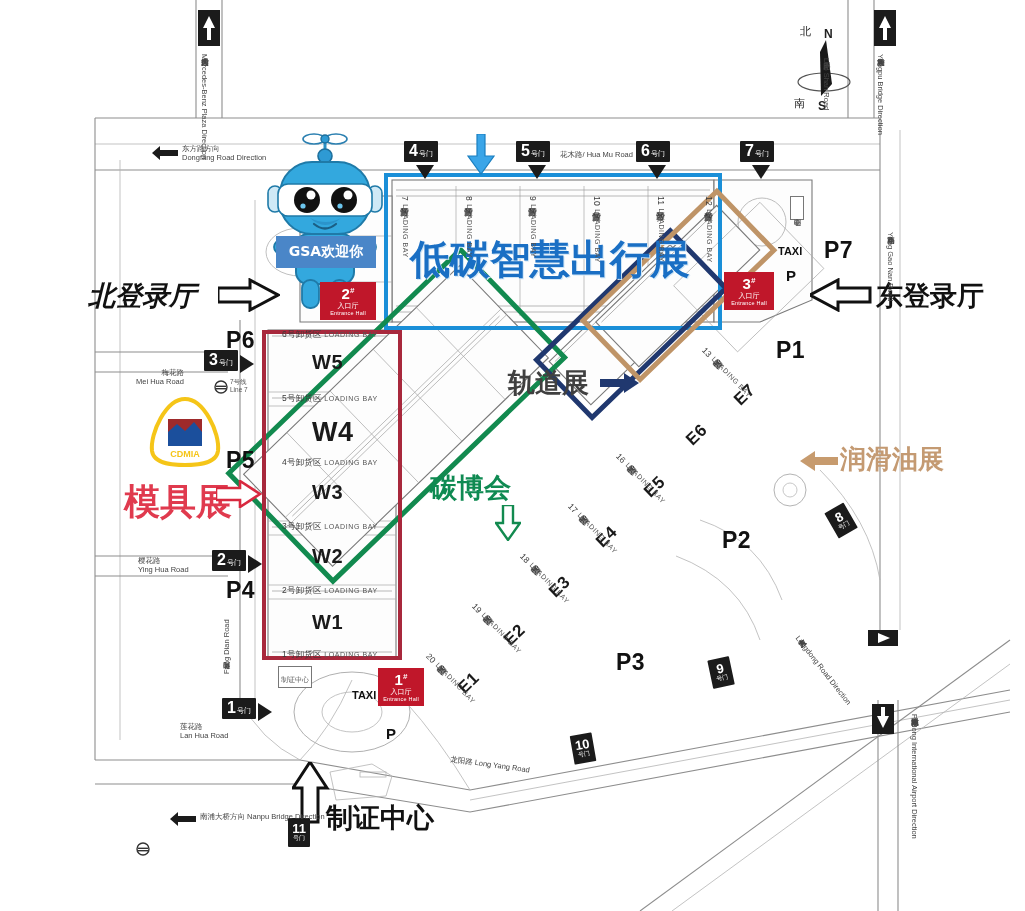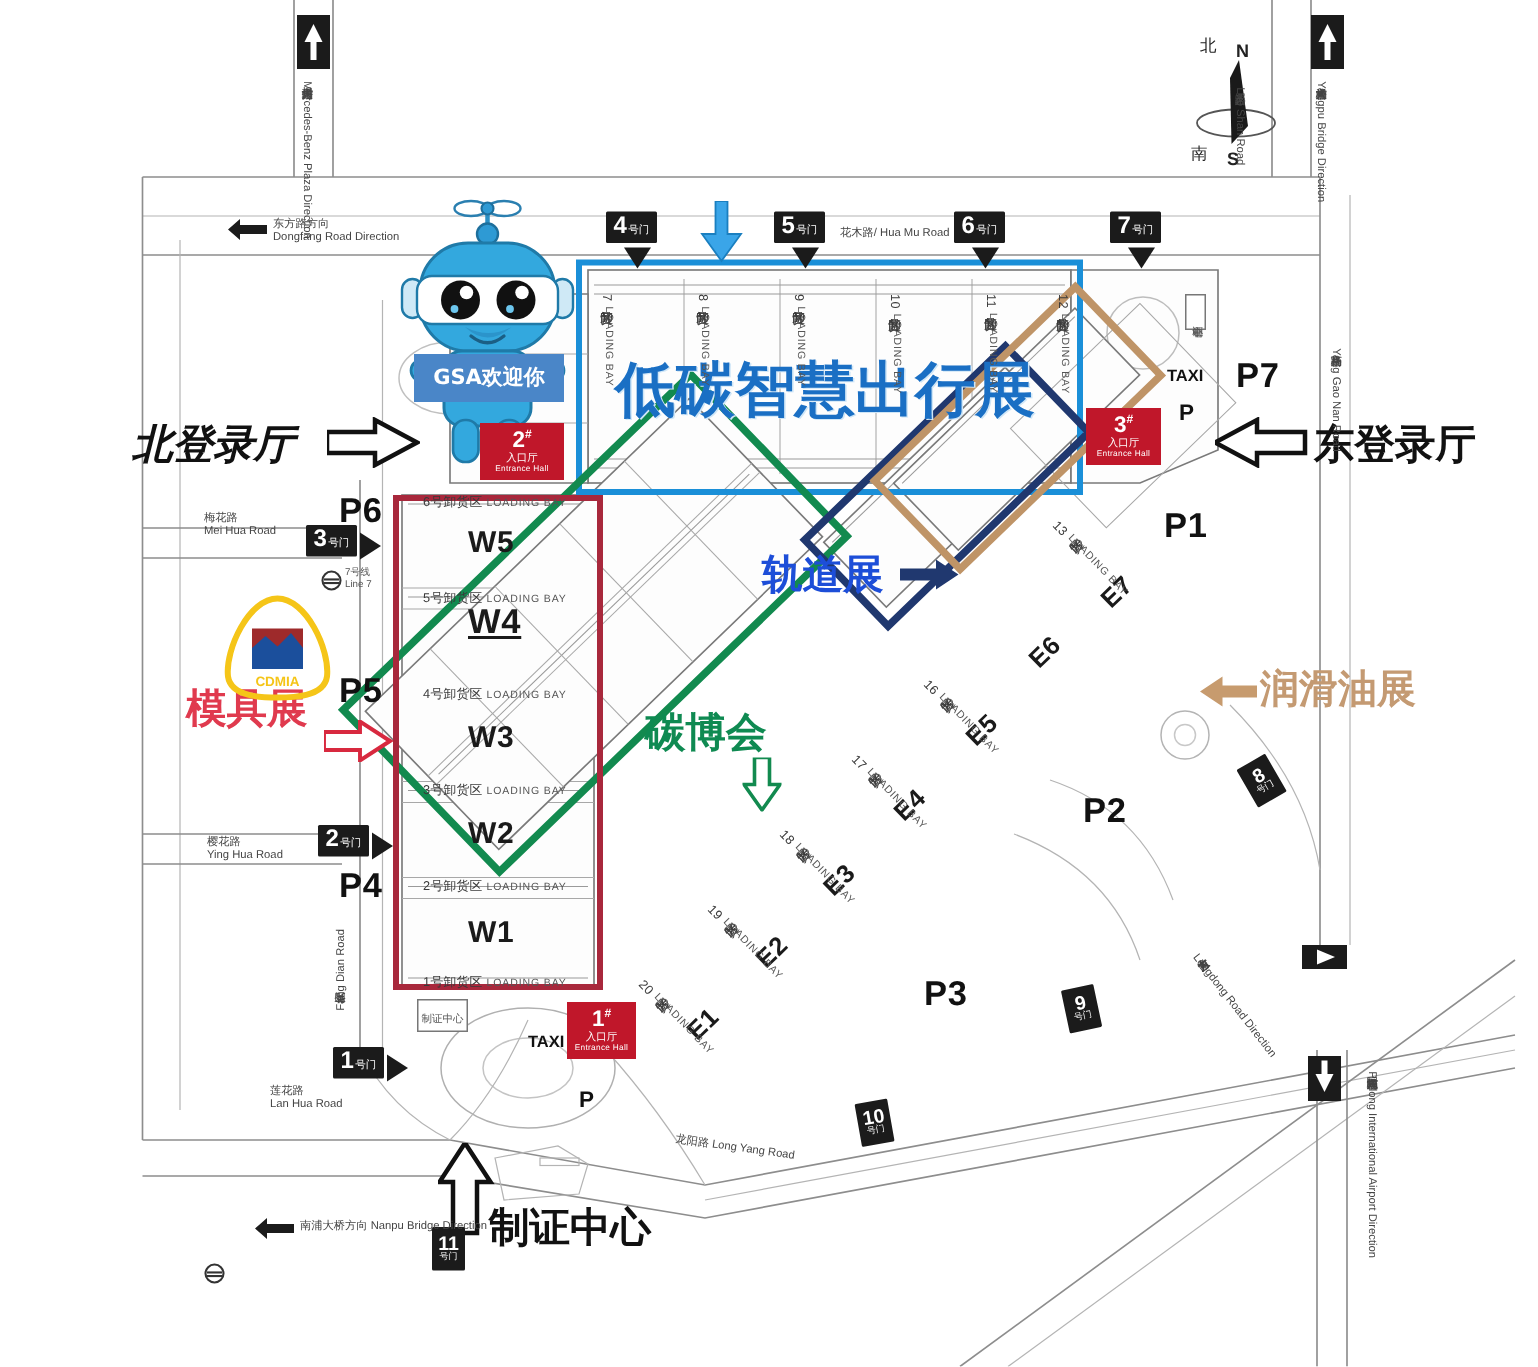--- a/index.html
+++ b/index.html
@@ -66,21 +66,21 @@
 
   
   .zone-rect { position: absolute; }
 
   
   .anno {
     position: absolute; font-weight: bold; white-space: nowrap;
     font-family: "DejaVu Sans", "Liberation Sans", sans-serif;
   }
   .anno.blue  { color: #1a6fc4; }
-  .anno.navy  { color: #1d4ed8; }
+  .anno.navy  { color: #404040; }
   .anno.green { color: #0f8a52; }
   .anno.brown { color: #c49a72; }
   .anno.red   { color: #e03a4e; }
   .anno.black { color: #111; }
 
   
   .oarrow { position: absolute; }
 
   
   #mascot { position: absolute; left: 258px; top: 128px; width: 135px; height: 195px; }
@@ -259,21 +259,21 @@
   <div class="anno green" style="left:430px;top:470px;font-size:27px;">碳博会</div>
   <svg class="oarrow" style="left:495px;top:505px;width:26px;height:36px">
     <path d="M8,0 L18,0 L18,18 L25,18 L13,35 L1,18 L8,18 Z" fill="none" stroke="#128a4f" stroke-width="2.4"></path>
   </svg>
 
   <div class="anno brown" style="left:840px;top:442px;font-size:26px;">润滑油展</div>
   <svg class="oarrow" style="left:800px;top:450px;width:38px;height:22px">
     <path d="M38,7 L15,7 L15,1 L0,11 L15,21 L15,15 L38,15 Z" fill="#c79b6e"></path>
   </svg>
 
-  <div class="anno red" style="left:124px;top:454px;font-size:27px;">模具展</div>
+  <div class="anno red" style="left:124px;top:478px;font-size:36px;">模具展</div>
   <svg class="oarrow" style="left:216px;top:480px;width:46px;height:28px">
     <path d="M0,8 L24,8 L24,1 L44,14 L24,27 L24,20 L0,20 Z" fill="#fff" stroke="#d8293f" stroke-width="2.6"></path>
   </svg>
 
   <div class="anno black" style="left:88px;top:278px;font-size:27px;font-style:italic;">北登录厅</div>
   <svg class="oarrow" style="left:218px;top:278px;width:62px;height:34px">
     <path d="M0,10 L32,10 L32,2 L60,17 L32,32 L32,24 L0,24 Z" fill="#fff" stroke="#111" stroke-width="3"></path>
   </svg>
 
   <div class="anno black" style="left:876px;top:278px;font-size:27px;">东登录厅</div>
@@ -330,21 +330,21 @@
       <rect x="16" y="112" width="22" height="14" rx="7" fill="#33a8de" stroke="#1f7aa8" stroke-width="1.8"></rect>
       <rect x="96" y="112" width="22" height="14" rx="7" fill="#33a8de" stroke="#1f7aa8" stroke-width="1.8"></rect>
 
       <rect x="44" y="152" width="17" height="28" rx="8" fill="#33a8de" stroke="#1f7aa8" stroke-width="1.8"></rect>
       <rect x="73" y="152" width="17" height="28" rx="8" fill="#33a8de" stroke="#1f7aa8" stroke-width="1.8"></rect>
     </svg>
     <div class="sign">GSA欢迎你</div>
   </div>
 
   <div class="lbl hall-name" style="left:312px;top:352px;font-size:20px;text-align:center;">W5</div>
-  <div class="lbl hall-name" style="left:312px;top:402px;font-size:23px;text-decoration:underline;">W4</div>
+  <div class="lbl hall-name" style="left:312px;top:418px;font-size:27px;">W4</div>
   <div class="lbl hall-name" style="left:312px;top:482px;font-size:20px;">W3</div>
   <div class="lbl hall-name" style="left:312px;top:546px;font-size:20px;">W2</div>
   <div class="lbl hall-name" style="left:312px;top:612px;font-size:20px;">W1</div>
 
   <div class="lbl hall-name" style="left:734px;top:386px;font-size:17px;transform:rotate(-44deg);">E7</div>
   <div class="lbl hall-name" style="left:686px;top:426px;font-size:17px;transform:rotate(-44deg);">E6</div>
   <div class="lbl hall-name" style="left:644px;top:478px;font-size:17px;transform:rotate(-44deg);">E5</div>
   <div class="lbl hall-name" style="left:596px;top:528px;font-size:17px;transform:rotate(-44deg);">E4</div>
   <div class="lbl hall-name" style="left:549px;top:578px;font-size:17px;transform:rotate(-44deg);">E3</div>
   <div class="lbl hall-name" style="left:504px;top:626px;font-size:17px;transform:rotate(-44deg);">E2</div>
@@ -527,21 +527,21 @@
     </svg>
   </div>
   <div class="lbl" style="left:800px;top:26px;font-size:11px;color:#222;">北</div>
   <div class="lbl" style="left:824px;top:28px;font-size:12px;font-weight:bold;color:#222;">N</div>
   <div class="lbl" style="left:794px;top:98px;font-size:11px;color:#222;">南</div>
   <div class="lbl" style="left:818px;top:100px;font-size:12px;font-weight:bold;color:#222;">S</div>
 
   <div class="lbl road" style="left:560px;top:150px;">
     <span>花木路</span>/ <span>Hua Mu Road</span>
   </div>
-  <div class="lbl road" style="left:136px;top:340px;">
+  <div class="lbl road" style="left:136px;top:368px;text-align:right;">
     <div>梅花路</div>
     <div>Mei Hua Road</div>
   </div>
   <div class="lbl road" style="left:138px;top:556px;">
     <div>樱花路</div>
     <div>Ying Hua Road</div>
   </div>
   <div class="lbl road" style="left:180px;top:722px;">
     <div>莲花路</div>
     <div>Lan Hua Road</div>

